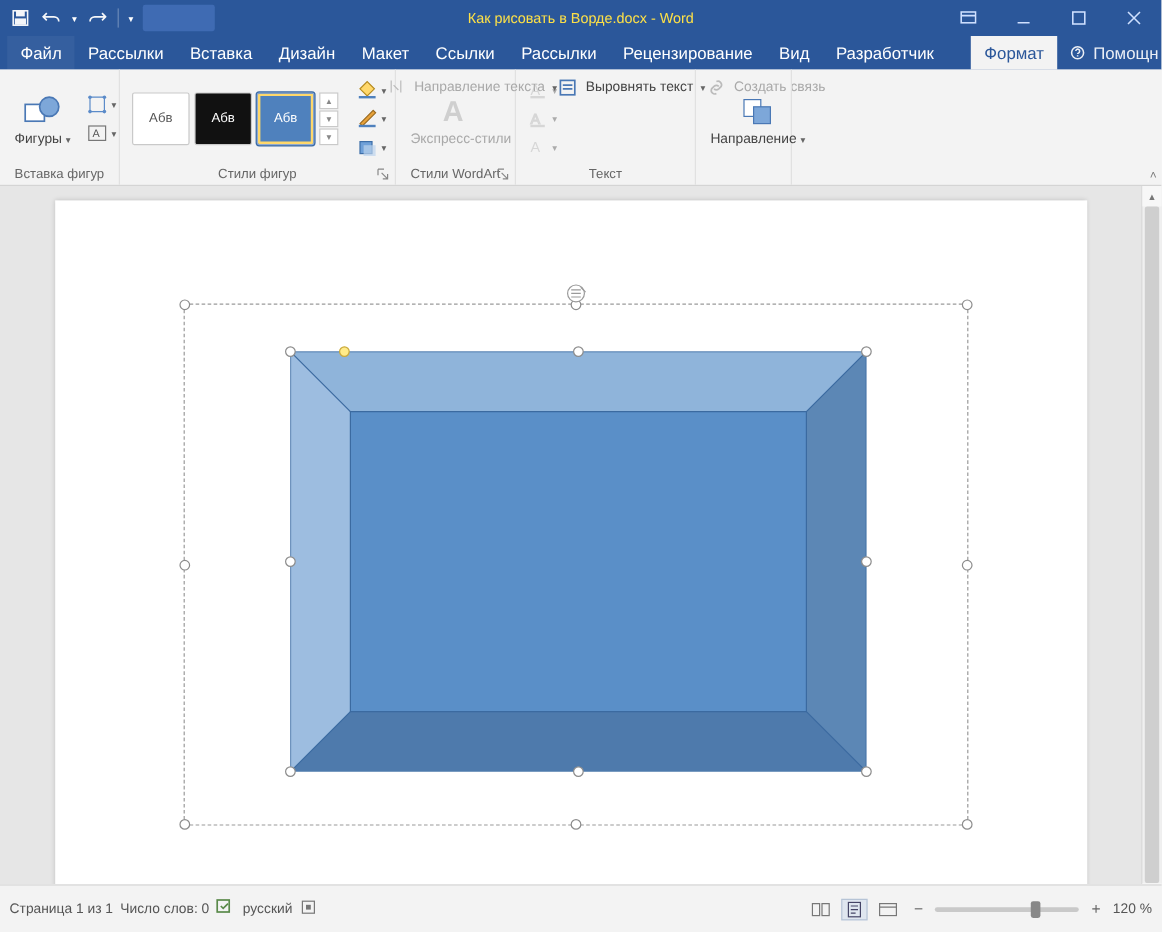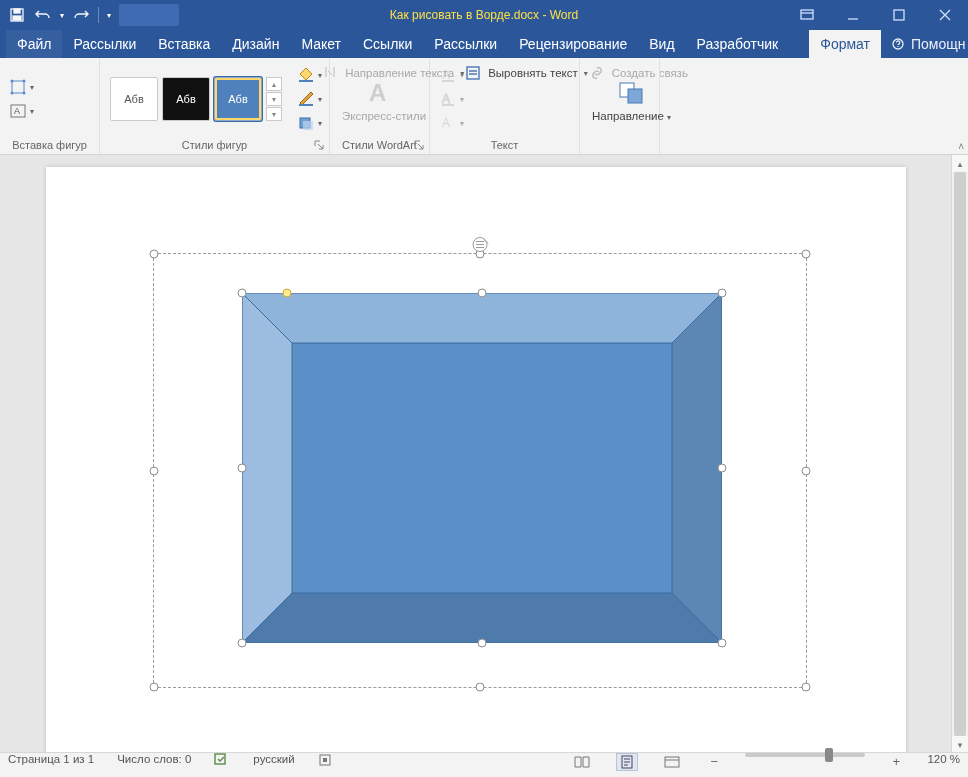--- a/index.html
+++ b/index.html
@@ -72,21 +72,21 @@
 
 .sel-frame{ position:absolute; border:1px dashed #9a9a9a;}
 .handle{ width:9px; height:9px; background:#fff; border:1px solid #8c8c8c; border-radius:50%; position:absolute; transform:translate(-50%,-50%);}
 .adj{ background:#ffeb8a; border-color:#caa93b;}
 
 
 .bevel{ position:absolute; }
 .bevel svg{ display:block; }
 
 
-.status{ position:absolute; bottom:0; left:0; right:0; height:25px; background:#f3f3f3; border-top:1px solid #d7d7d7; display:flex; align-items:flex-start; font-size:11.5px; color:#555; padding:0 8px; gap:23px;}
+.status{ position:absolute; bottom:0; left:0; right:0; height:40px; background:#f3f3f3; border-top:1px solid #d7d7d7; display:flex; align-items:center; font-size:11.5px; color:#555; padding:0 8px; gap:6px;}
 .status .spacer{ flex:1;}
 .status .vbtn{ width:22px; height:18px; display:flex; align-items:center; justify-content:center; border:1px solid transparent;}
 .status .vbtn.active{ background:#dfe6ef; border-color:#b6c4d6;}
 .zoom-slider{ width:120px; height:4px; background:#c9c9c9; position:relative; border-radius:2px;}
 .zoom-slider .zthumb{ width:8px; height:14px; background:#888; position:absolute; top:-5px; left:66%; border-radius:2px;}
 .zbtn{ width:16px; height:16px; display:flex; align-items:center; justify-content:center; font-size:13px; color:#666;}
 
 </style>
 </head>
 <body>
@@ -171,20 +171,29 @@
     <svg width="14" height="14" viewBox="0 0 14 14" fill="none" stroke="#fff" stroke-width="1.3">
         <path d="M4 2h8l-2 5h2l-6 6 2-5H4z"></path>
       </svg>
   </div>
 </div>
 
 <div class="ribbon">
 
   <div class="group" style="width:100px;">
     <div class="group-body">
+      <div class="big-btn">
+        <span class="bicon">
+          <svg width="32" height="26" viewBox="0 0 32 26">
+              <rect x="2" y="8" width="16" height="14" fill="#fff" stroke="#4a78b5" stroke-width="1.4"></rect>
+              <circle cx="22" cy="10" r="8" fill="#7da7d9" stroke="#4a78b5" stroke-width="1.4"></circle>
+            </svg>
+        </span>
+        <span class="lbl"><span>Фигуры</span> <span class="drop">▾</span></span>
+      </div>
       <div class="stack">
         <div class="small-row">
             <span class="sicon">
               <svg width="18" height="18" viewBox="0 0 18 18">
                 <path d="M3 3h12v12H3z" fill="none" stroke="#5b8bc9"></path>
                 <circle cx="3" cy="3" r="1.5" fill="#5b8bc9"></circle>
                 <circle cx="15" cy="3" r="1.5" fill="#5b8bc9"></circle>
                 <circle cx="3" cy="15" r="1.5" fill="#5b8bc9"></circle>
                 <circle cx="15" cy="15" r="1.5" fill="#5b8bc9"></circle>
               </svg>

